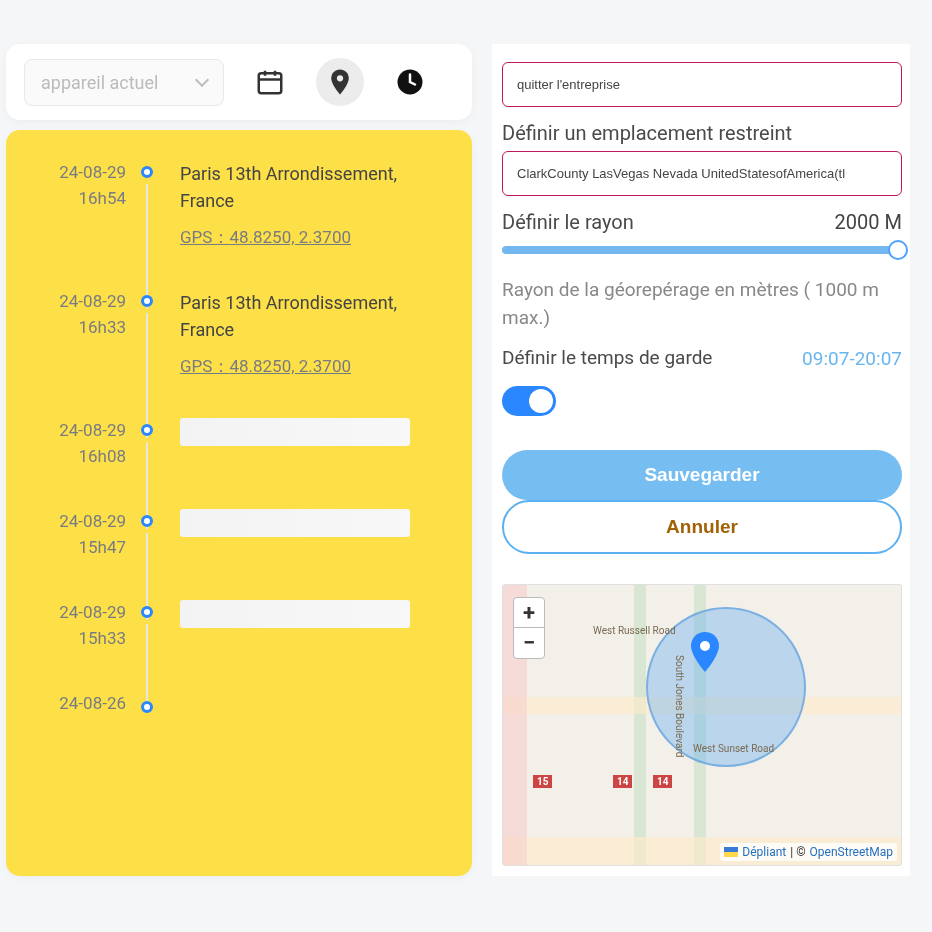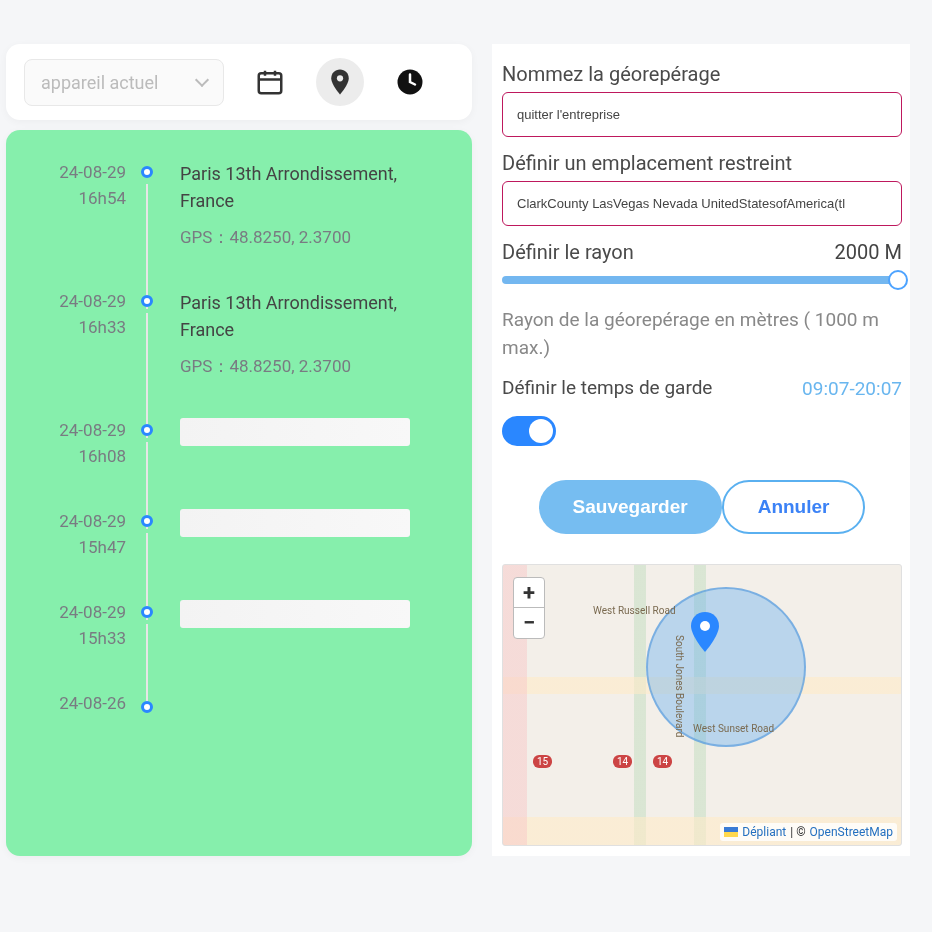--- a/index.html
+++ b/index.html
@@ -50,21 +50,21 @@
   }
   .icon-btn {
     width: 48px; height: 48px;
     display: flex; align-items: center; justify-content: center;
     border-radius: 50%;
     cursor: pointer;
   }
   .icon-btn.active { background: #ececec; }
   svg.icon { width: 30px; height: 30px; }
   .timeline-card {
-    background: #86efac;
+    background: #fde047;
     border-radius: 14px;
     padding: 30px 30px 0 30px;
     box-shadow: 0 2px 8px rgba(0,0,0,0.04);
     flex:1;
     overflow: hidden;
   }
   .entry { display: flex; gap: 0; margin-bottom: 40px; position: relative; }
   .entry:last-child { margin-bottom: 0; align-items: center; }
   .entry-time {
     width: 96px;
@@ -98,21 +98,21 @@
     background: #e6e6e6;
     z-index: 1;
   }
   .entry-body {
     flex: 1;
     padding-left: 18px;
     font-size: 18px;
     color: #444;
   }
   .entry-body .loc { line-height: 1.5; margin-bottom: 12px; }
-  .entry-body .gps { color: #797b82; font-size: 17px; }
+  .entry-body .gps { color: #797b82; font-size: 17px; text-decoration: underline; }
   .redacted {
     width: 230px; height: 28px;
     background: linear-gradient(90deg,#f3f3f3,#f8f8f8);
     border-radius: 3px;
   }
 
   
   .right-panel {
     width: 418px;
     background: #fff;
@@ -171,33 +171,34 @@
     position: absolute;
     right: 3px; top: 3px;
     width: 24px; height: 24px;
     border-radius: 50%;
     background: #fff;
   }
   .btn-row {
     display: flex;
     justify-content: center;
     margin: 20px 0 16px;
+    flex-direction: column;
   }
   .btn {
     padding: 14px 34px;
     border-radius: 28px;
     font-size: 19px;
     cursor: pointer;
     border: none;
   }
   .btn-primary { background: #76bdf1; color: #fff; font-weight: 600; }
   .btn-secondary {
     background: #fff;
     border: 2px solid #5ab0f0;
-    color: #3b82f6;
+    color: #a16207;
     font-weight: 600;
   }
   .map-wrap {
     position: relative;
     width: 100%;
     height: 282px;
     border: 1px solid #e0e0e0;
     border-radius: 3px;
     overflow: hidden;
     background:
@@ -238,22 +239,23 @@
   .map-roadlabel {
     position: absolute;
     font-size: 10px;
     color: #7a6a50;
     white-space: nowrap;
   }
   .map-shield {
     position: absolute;
     font-size: 10px;
     background: #c44; color: #fff;
-    border-radius: 6px;
+    border-radius: 0;
     padding: 1px 4px;
+    font-weight: bold;
   }
   .map-attrib {
     position: absolute;
     right: 4px; bottom: 4px;
     font-size: 12px;
     background: rgba(255,255,255,0.8);
     padding: 2px 4px;
     border-radius: 3px;
     display: flex; align-items: center; gap: 4px;
   }
@@ -377,21 +379,20 @@
         </div>
         <div class="entry-dot-col">
             <div class="dot"></div>
           </div>
       </div>
     </div>
   </div>
 
   <div class="right-panel">
     <div>
-      <div class="section-label">Nommez la géorepérage</div>
       <input class="text-input" value="quitter l'entreprise" style="">
     </div>
     <div>
       <div class="section-label">Définir un emplacement restreint</div>
       <input class="text-input" value="ClarkCounty LasVegas Nevada UnitedStatesofAmerica(tl" style="">
     </div>
     <div>
       <div class="radius-row">
         <div class="section-label" style="margin:0">Définir le rayon</div>
         <div class="radius-value">2000 M</div>

